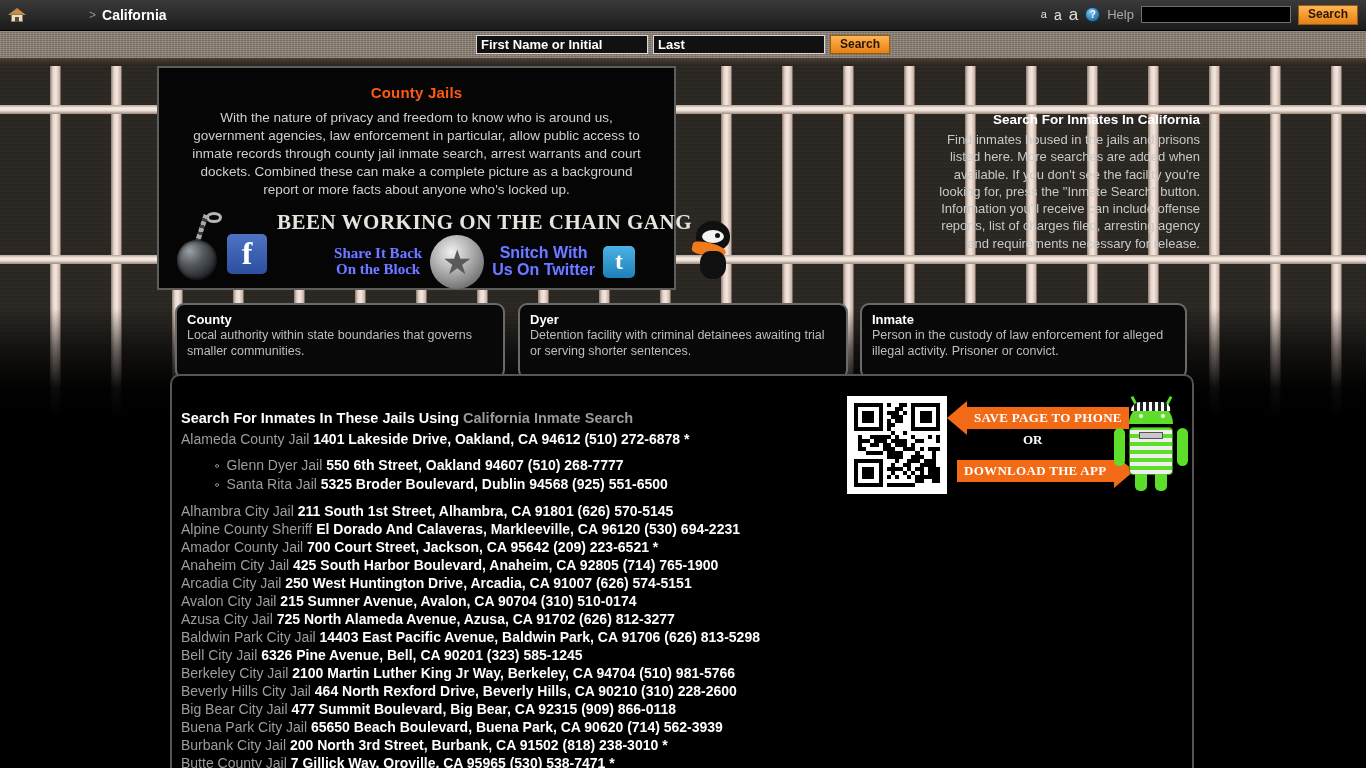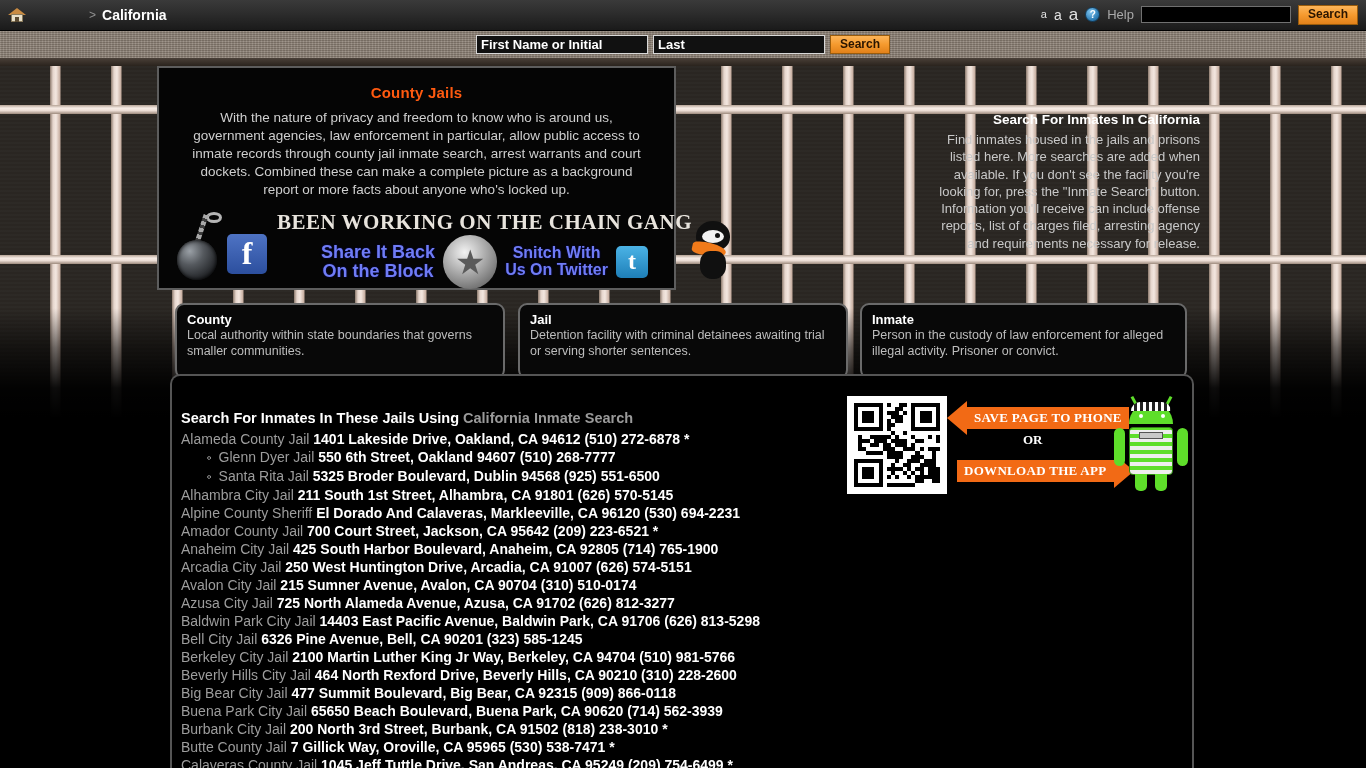--- a/index.html
+++ b/index.html
@@ -184,22 +184,22 @@
     margin-left: -8px; margin-top: 8px;
   }
   #cg-mid { flex: 1 1 auto; margin-left: 10px; }
   #cg-headline {
     color: #e8e4dd; font-family: "Liberation Serif", serif;
     font-weight: bold; font-size: 21px; letter-spacing: .5px;
     text-align: center; line-height: 1; white-space: nowrap;
   }
   #cg-row2 { display: flex; align-items: center; justify-content: center; gap: 8px; margin-top: 2px; }
   .cg-blue {
-    color: #6f7cf5; font-family: Liberation Sans, sans-serif;
-    font-weight: bold; font-size: 18px; line-height: 1.05;
+    color: #6f7cf5; font-family: Liberation Serif, serif;
+    font-weight: bold; font-size: 15px; line-height: 1.05;
     text-shadow: 0 0 2px #0a0a6a;
   }
   .cg-blue.sansy { font-family: "Liberation Sans", sans-serif; font-size: 16px; }
   #cg-star {
     width: 54px; height: 54px; flex: 0 0 54px;
     border-radius: 50%;
     background: radial-gradient(circle at 40% 32%, #f2f2f2, #8f8f8f 60%, #4a4a4a 100%);
     display: flex; align-items: center; justify-content: center;
     color: #5a5a5a; font-size: 34px; line-height: 1;
   }
@@ -268,21 +268,21 @@
     border-radius: 10px 10px 0 0;
     z-index: 10; overflow: hidden;
   }
   #list-inner { padding: 34px 0 0 9px; position: relative; }
   #list-heading { font-size: 14.5px; line-height: 1.2; margin-bottom: 3px; }
   #list-heading .lh-bold { color: #ffffff; font-weight: bold; }
   #list-heading .lh-gray { color: #9a9a9a; font-weight: bold; }
 
   ul.jaillist { list-style: none; margin: 0; padding: 0; }
   ul.jaillist li { line-height: 18px; white-space: nowrap; }
-  ul.sublist { list-style: none; margin: 0; padding: 0 8px 0 26px; }
+  ul.sublist { list-style: none; margin: 8px; padding: 0 8px 0 26px; }
   ul.sublist li { line-height: 18px; white-space: nowrap; }
   ul.sublist li::before {
     content: "\25E6"; color: #ffffff; font-size: 13px; margin-right: 7px;
   }
   .jail-name {
     color: #9d9d9d; font-size: 14px; text-decoration: none;
     font-family: "Liberation Sans", sans-serif;
     text-align: center;
   }
   .jail-addr {
@@ -457,21 +457,21 @@
 <div id="right-copy">
   <div id="right-copy-title">Search For Inmates In California</div>
   <div id="right-copy-body">Find inmates housed in the jails and prisons listed here. More searches are added when available. If you don't see the facility you're looking for, press the "Inmate Search" button. Information you'll receive can include offense reports, list of charges filed, arresting agency and requirements necessary for release.</div>
 </div>
 
 <div class="defbox" id="def-county">
   <div class="def-title">County</div>
   <div class="def-text">Local authority within state boundaries that governs smaller communities.</div>
 </div>
 <div class="defbox" id="def-jail">
-  <div class="def-title">Jail</div>
+  <div class="def-title">Dyer</div>
   <div class="def-text">Detention facility with criminal detainees awaiting trial or serving shorter sentences.</div>
 </div>
 <div class="defbox" id="def-inmate">
   <div class="def-title">Inmate</div>
   <div class="def-text">Person in the custody of law enforcement for alleged illegal activity. Prisoner or convict.</div>
 </div>
 
 <div id="list-panel">
   <div id="list-inner">
     <div id="list-heading">

